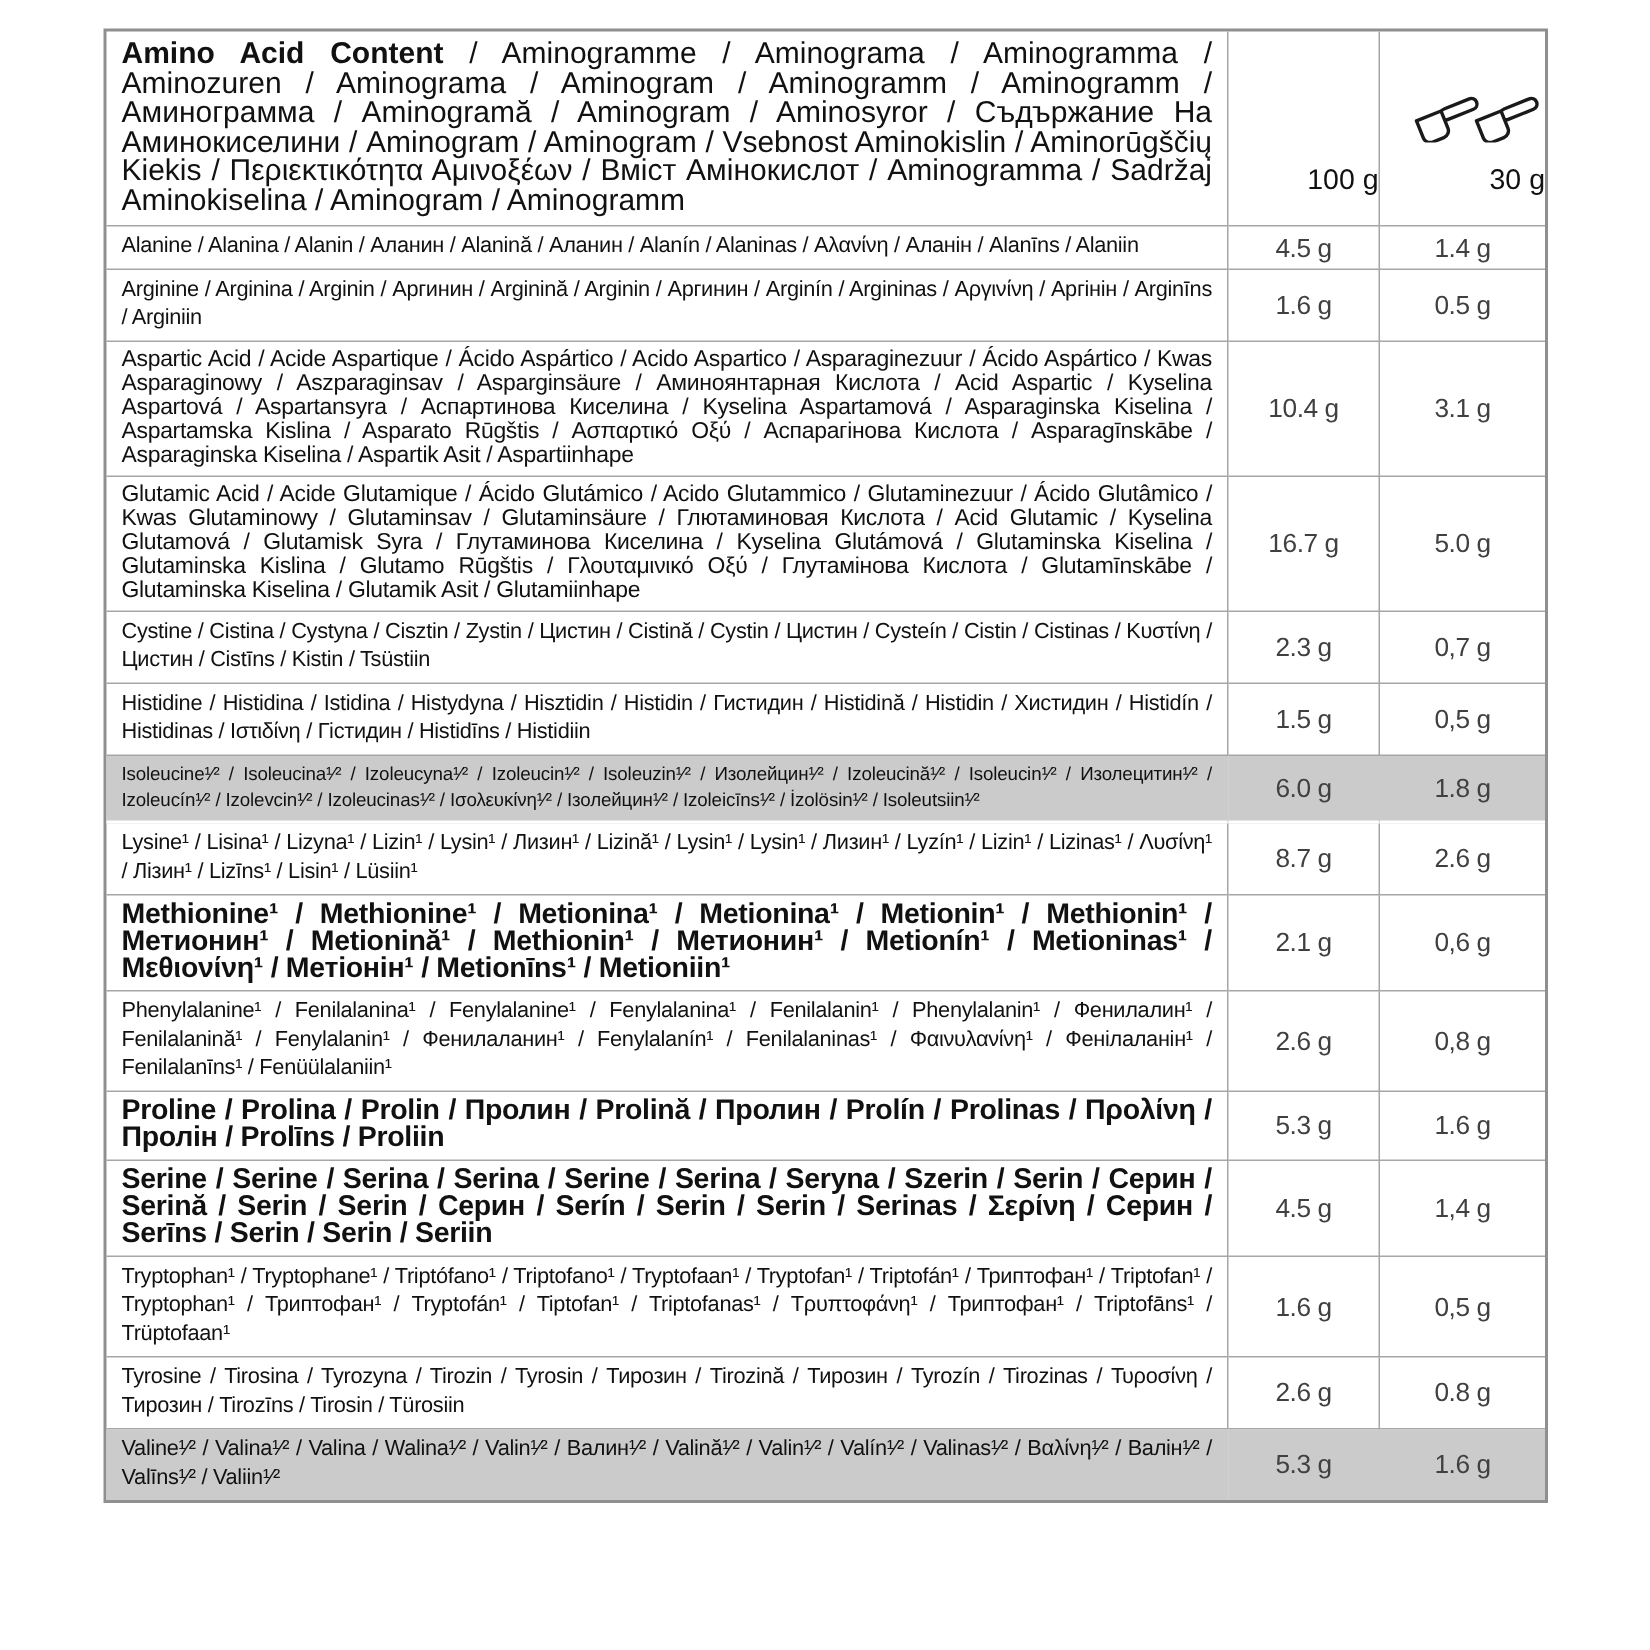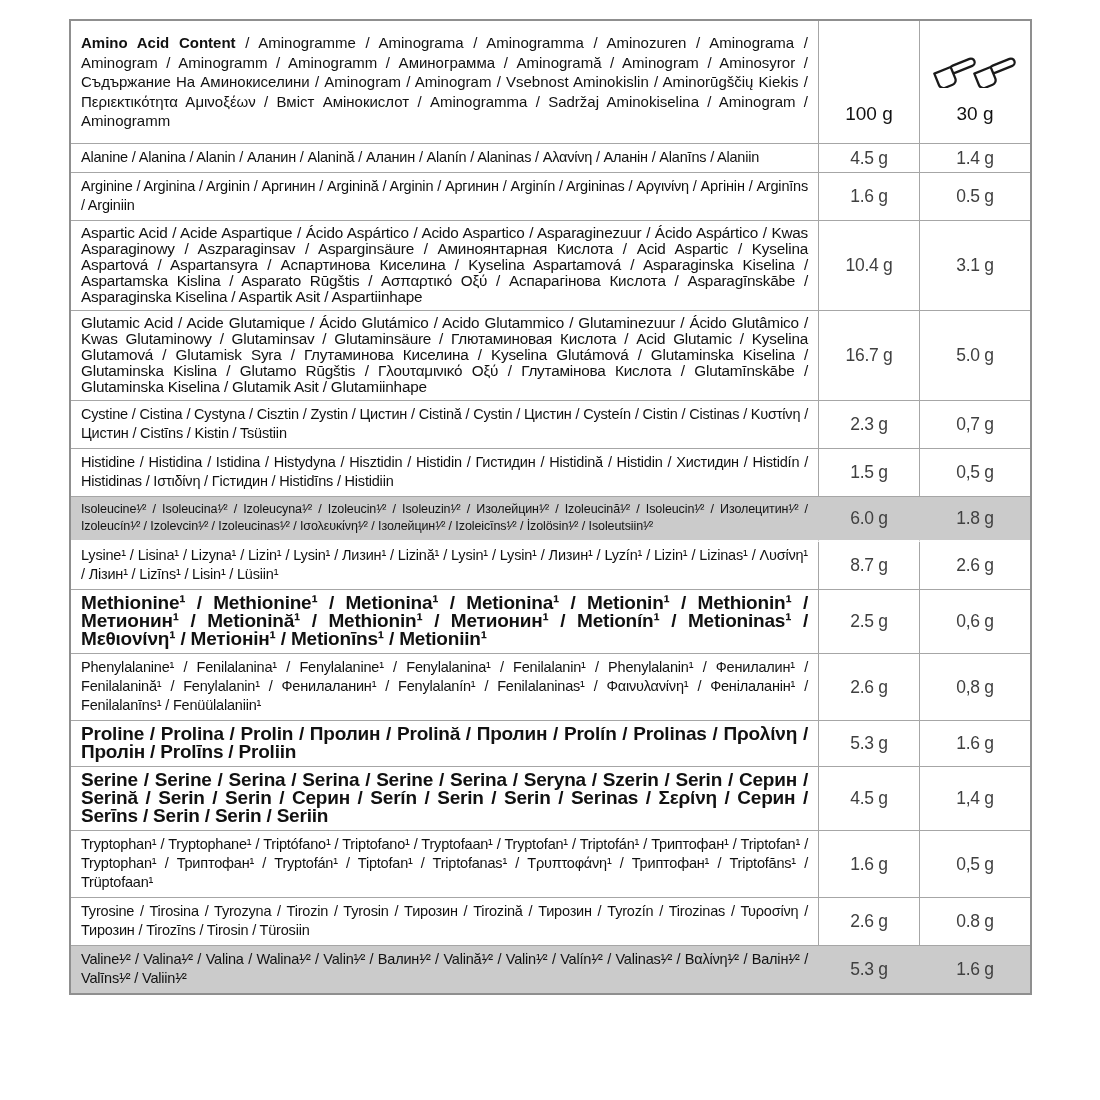--- a/index.html
+++ b/index.html
@@ -66,36 +66,36 @@
   }
 
   
   tr.head th {
     height: 110px;
     font-weight: normal;
   }
   th.h-name {
     text-align: justify;
     text-align-last: left;
-    font-size: 15px;
+    font-size: 20px;
     line-height: 19.5px;
     padding: 6px 10px;
     vertical-align: middle;
   }
   th.h-name .b { font-weight: bold; }
   th.h-val {
     text-align: center;
     font-weight: bold;
     font-size: 19px;
     vertical-align: bottom;
   }
   .h-val-inner {
     display: flex;
     flex-direction: column;
-    align-items: center;
+    align-items: flex-end;
     justify-content: flex-end;
     height: 110px;
     padding-bottom: 18px;
     box-sizing: border-box;
   }
   .scoops {
     display: flex;
     align-items: flex-start;
     margin-bottom: 10px;
     height: 42px;
@@ -179,21 +179,21 @@
       <td class="val">6.0 g</td>
       <td class="val">1.8 g</td>
     </tr>
     <tr>
       <td class="name">Lysine¹ / Lisina¹ / Lizyna¹ / Lizin¹ / Lysin¹ / Лизин¹ / Lizină¹ / Lysin¹ / Lysin¹ / Лизин¹ / Lyzín¹ / Lizin¹ / Lizinas¹ / Λυσίνη¹ / Лізин¹ / Lizīns¹ / Lisin¹ / Lüsiin¹</td>
       <td class="val">8.7 g</td>
       <td class="val">2.6 g</td>
     </tr>
     <tr>
       <td class="name xs">Methionine¹ / Methionine¹ / Metionina¹ / Metionina¹ / Metionin¹ / Methionin¹ / Метионин¹ / Metionină¹ / Methionin¹ / Метионин¹ / Metionín¹ / Metioninas¹ / Μεθιονίνη¹ / Метіонін¹ / Metionīns¹ / Metioniin¹</td>
-      <td class="val">2.5 g</td>
+      <td class="val">2.1 g</td>
       <td class="val">0,6 g</td>
     </tr>
     <tr>
       <td class="name">Phenylalanine¹ / Fenilalanina¹ / Fenylalanine¹ / Fenylalanina¹ / Fenilalanin¹ / Phenylalanin¹ / Фенилалин¹ / Fenilalanină¹ / Fenylalanin¹ / Фенилаланин¹ / Fenylalanín¹ / Fenilalaninas¹ / Φαινυλανίνη¹ / Фенілаланін¹ / Fenilalanīns¹ / Fenüülalaniin¹</td>
       <td class="val">2.6 g</td>
       <td class="val">0,8 g</td>
     </tr>
     <tr>
       <td class="name xs">Proline / Prolina / Prolin / Пролин / Prolină / Пролин / Prolín / Prolinas / Προλίνη / Пролін / Prolīns / Proliin</td>
       <td class="val">5.3 g</td>

